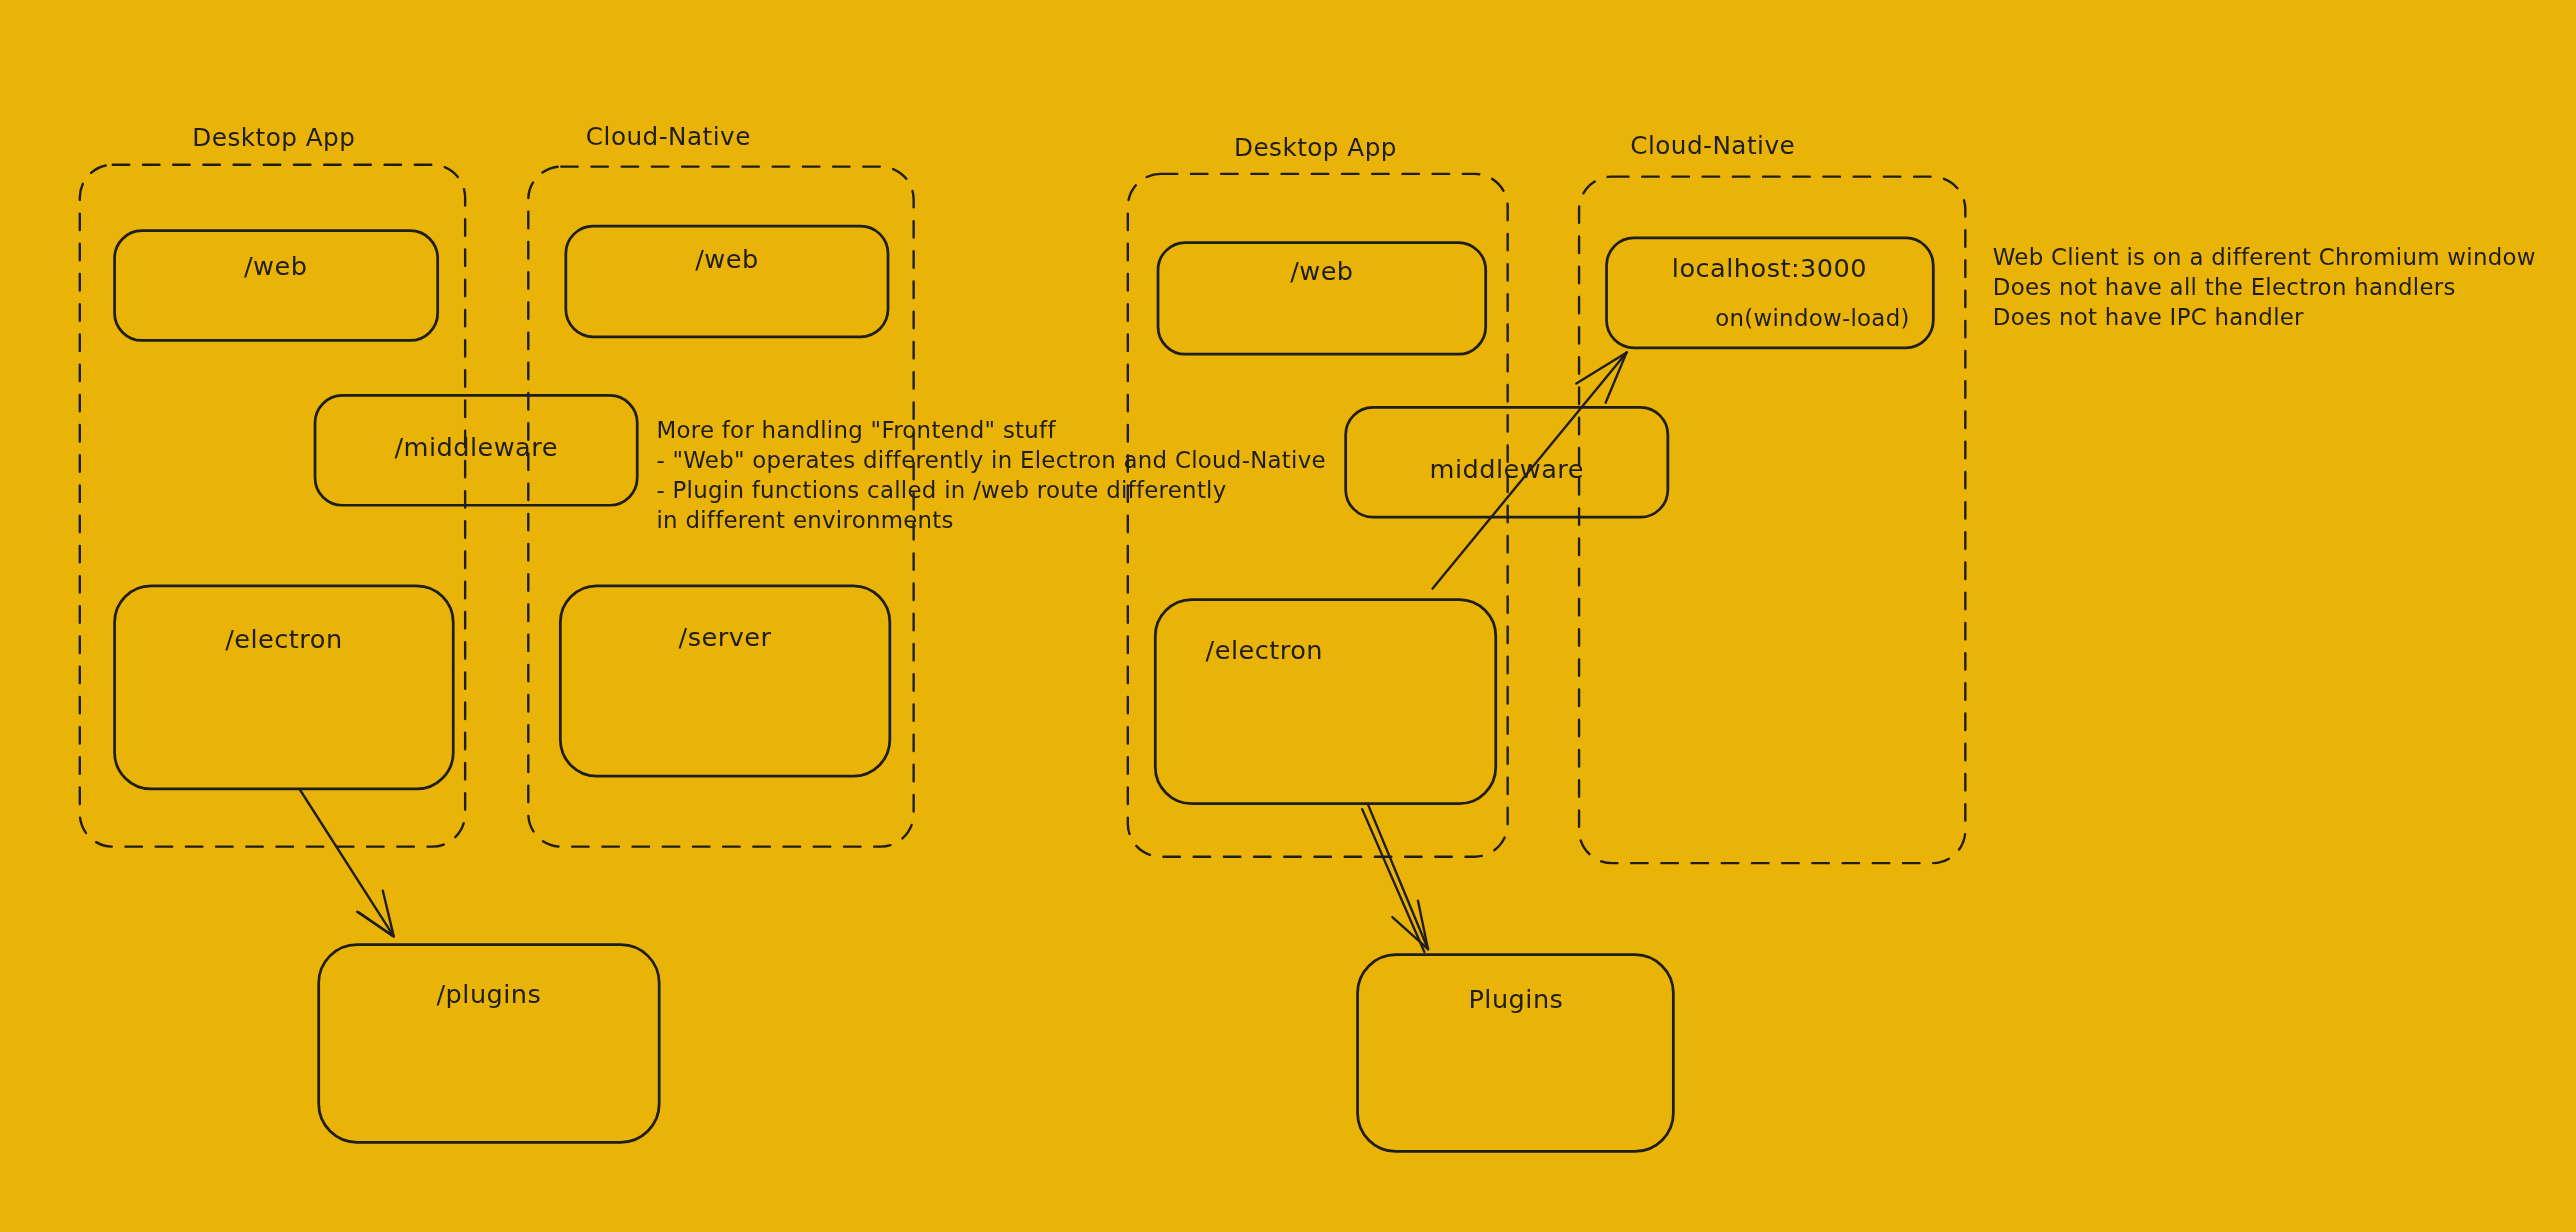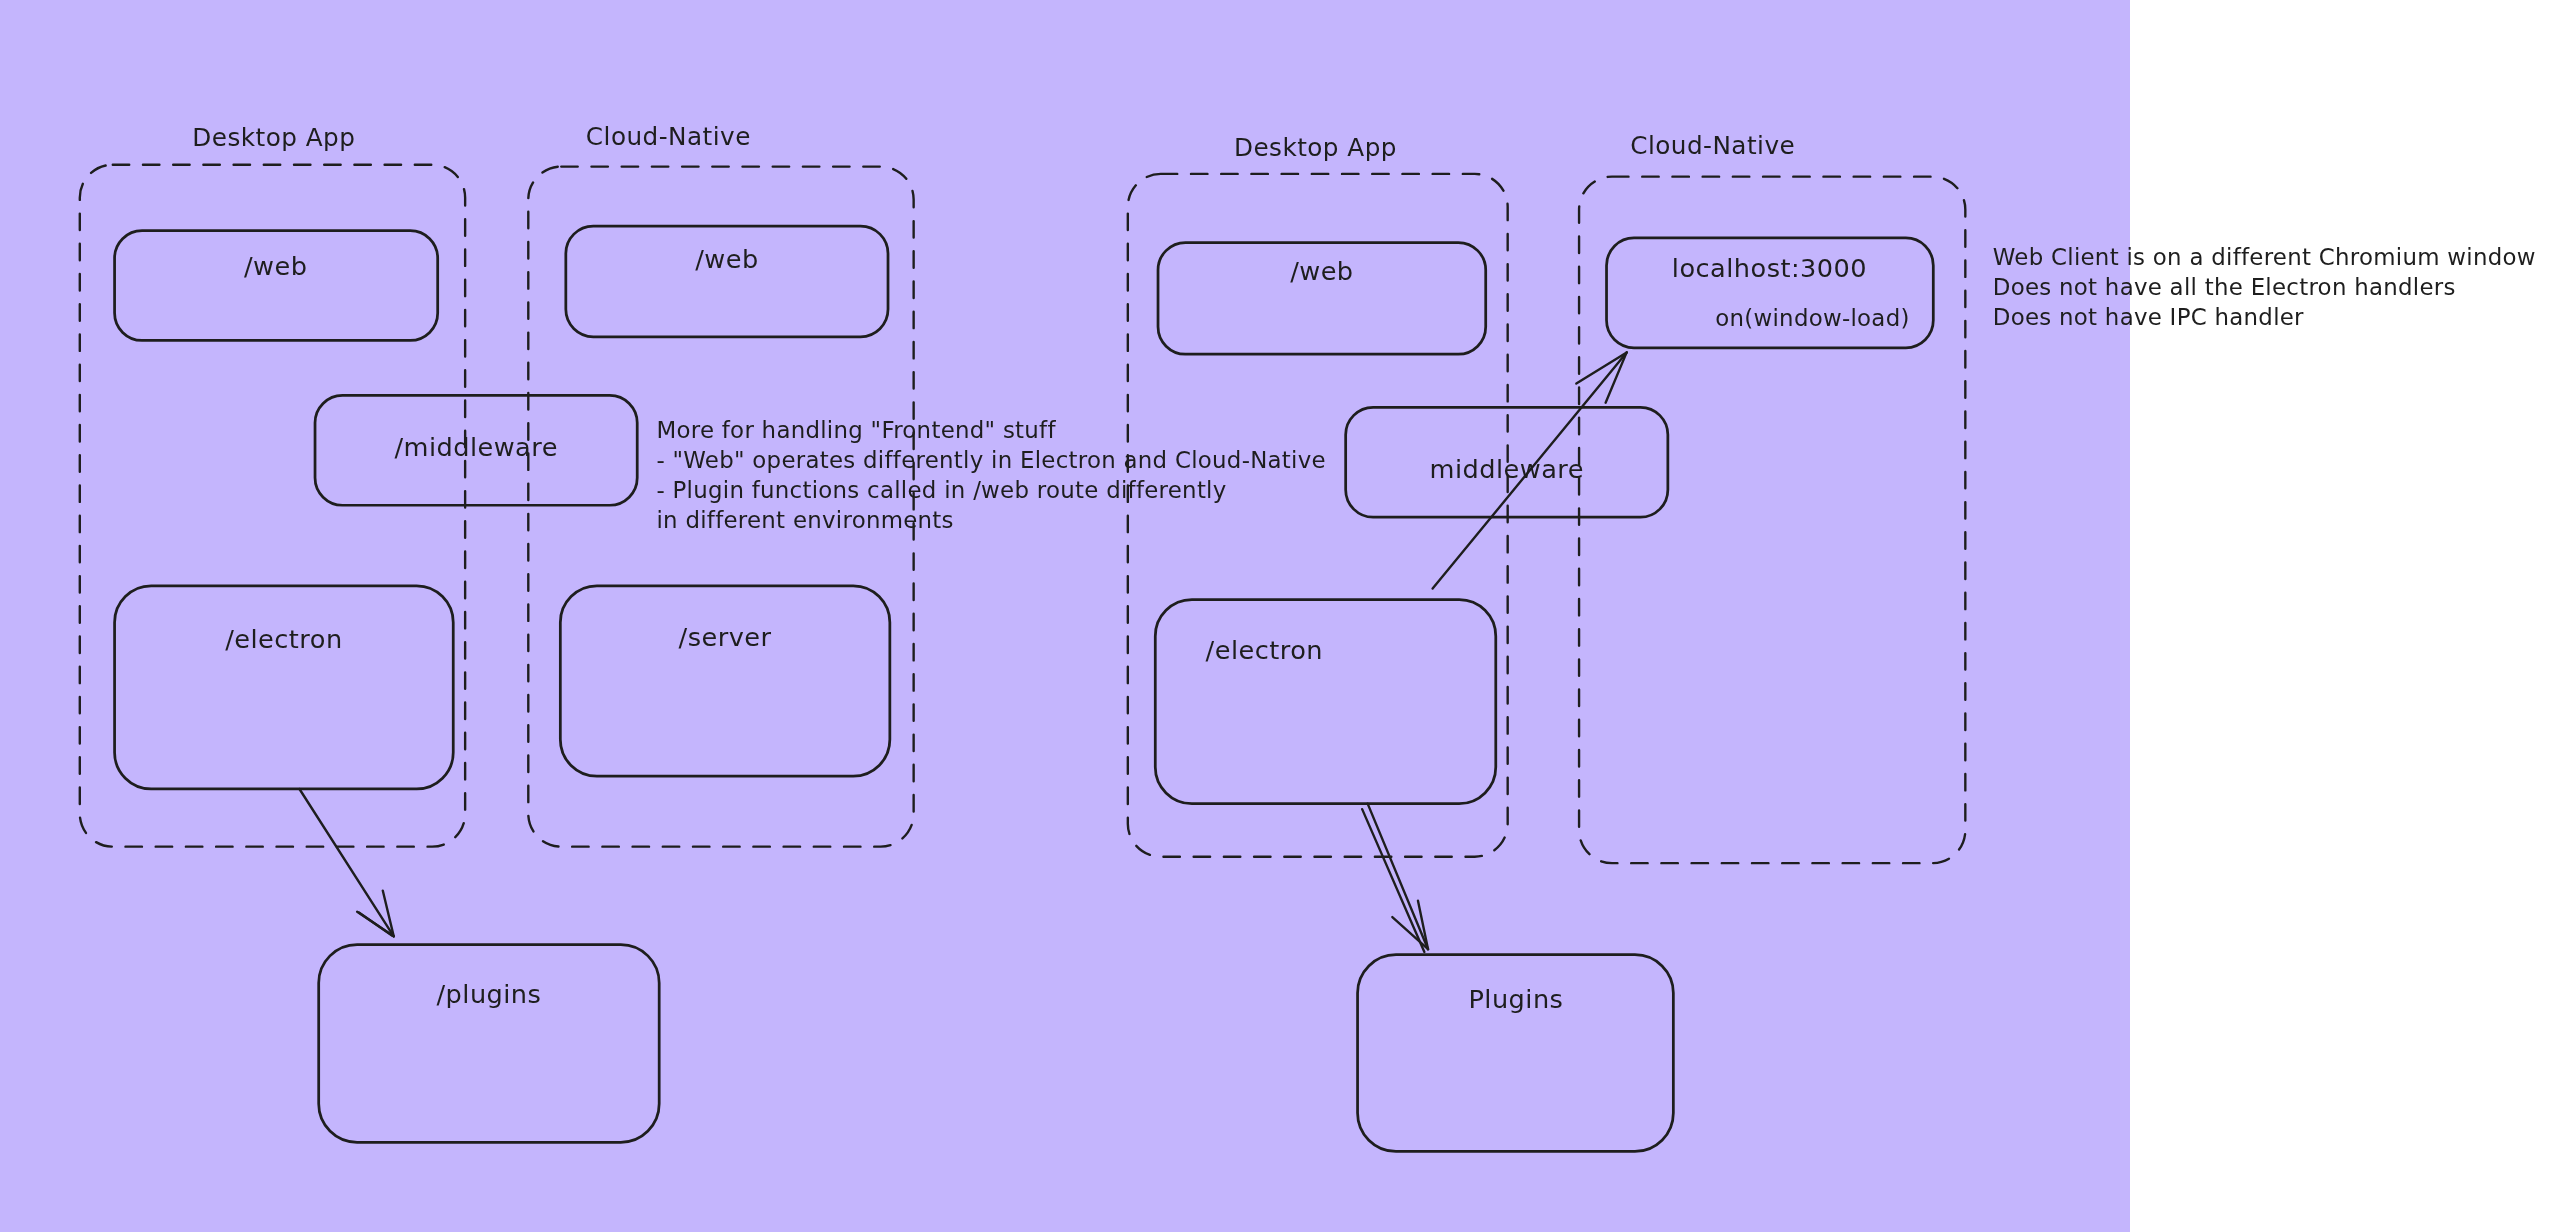--- a/index.html
+++ b/index.html
@@ -6,23 +6,23 @@
     margin: 0;
     padding: 0;
     background: #ffffff;
     width: 2576px;
     height: 1232px;
     overflow: hidden;
     font-family: "DejaVu Sans", "Liberation Sans", sans-serif;
   }
   .canvas-wrap {
     position: relative;
-    width: 2130px;
+    width: 2576px;
     height: 1232px;
-    background: #c4b5fd;
+    background: #eab308;
   }
   svg { display: block; }
   .container-rect {
     fill: none;
     stroke: #1e1e1e;
     stroke-width: 2.6;
     stroke-dasharray: 18 15;
     stroke-linecap: round;
   }
   .node-rect {

